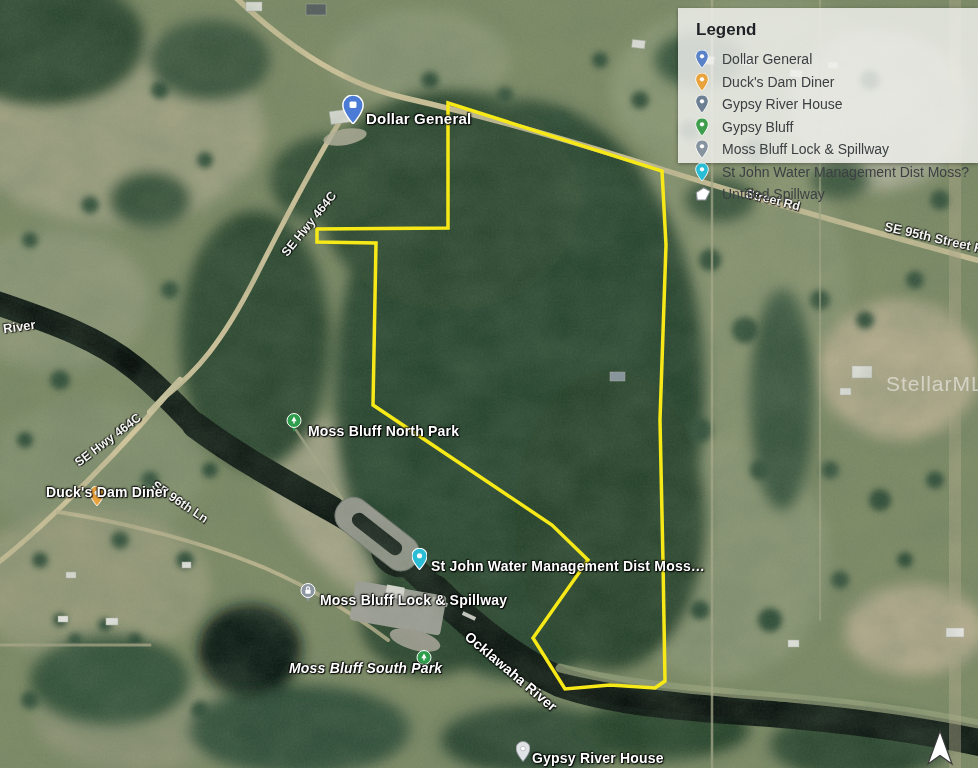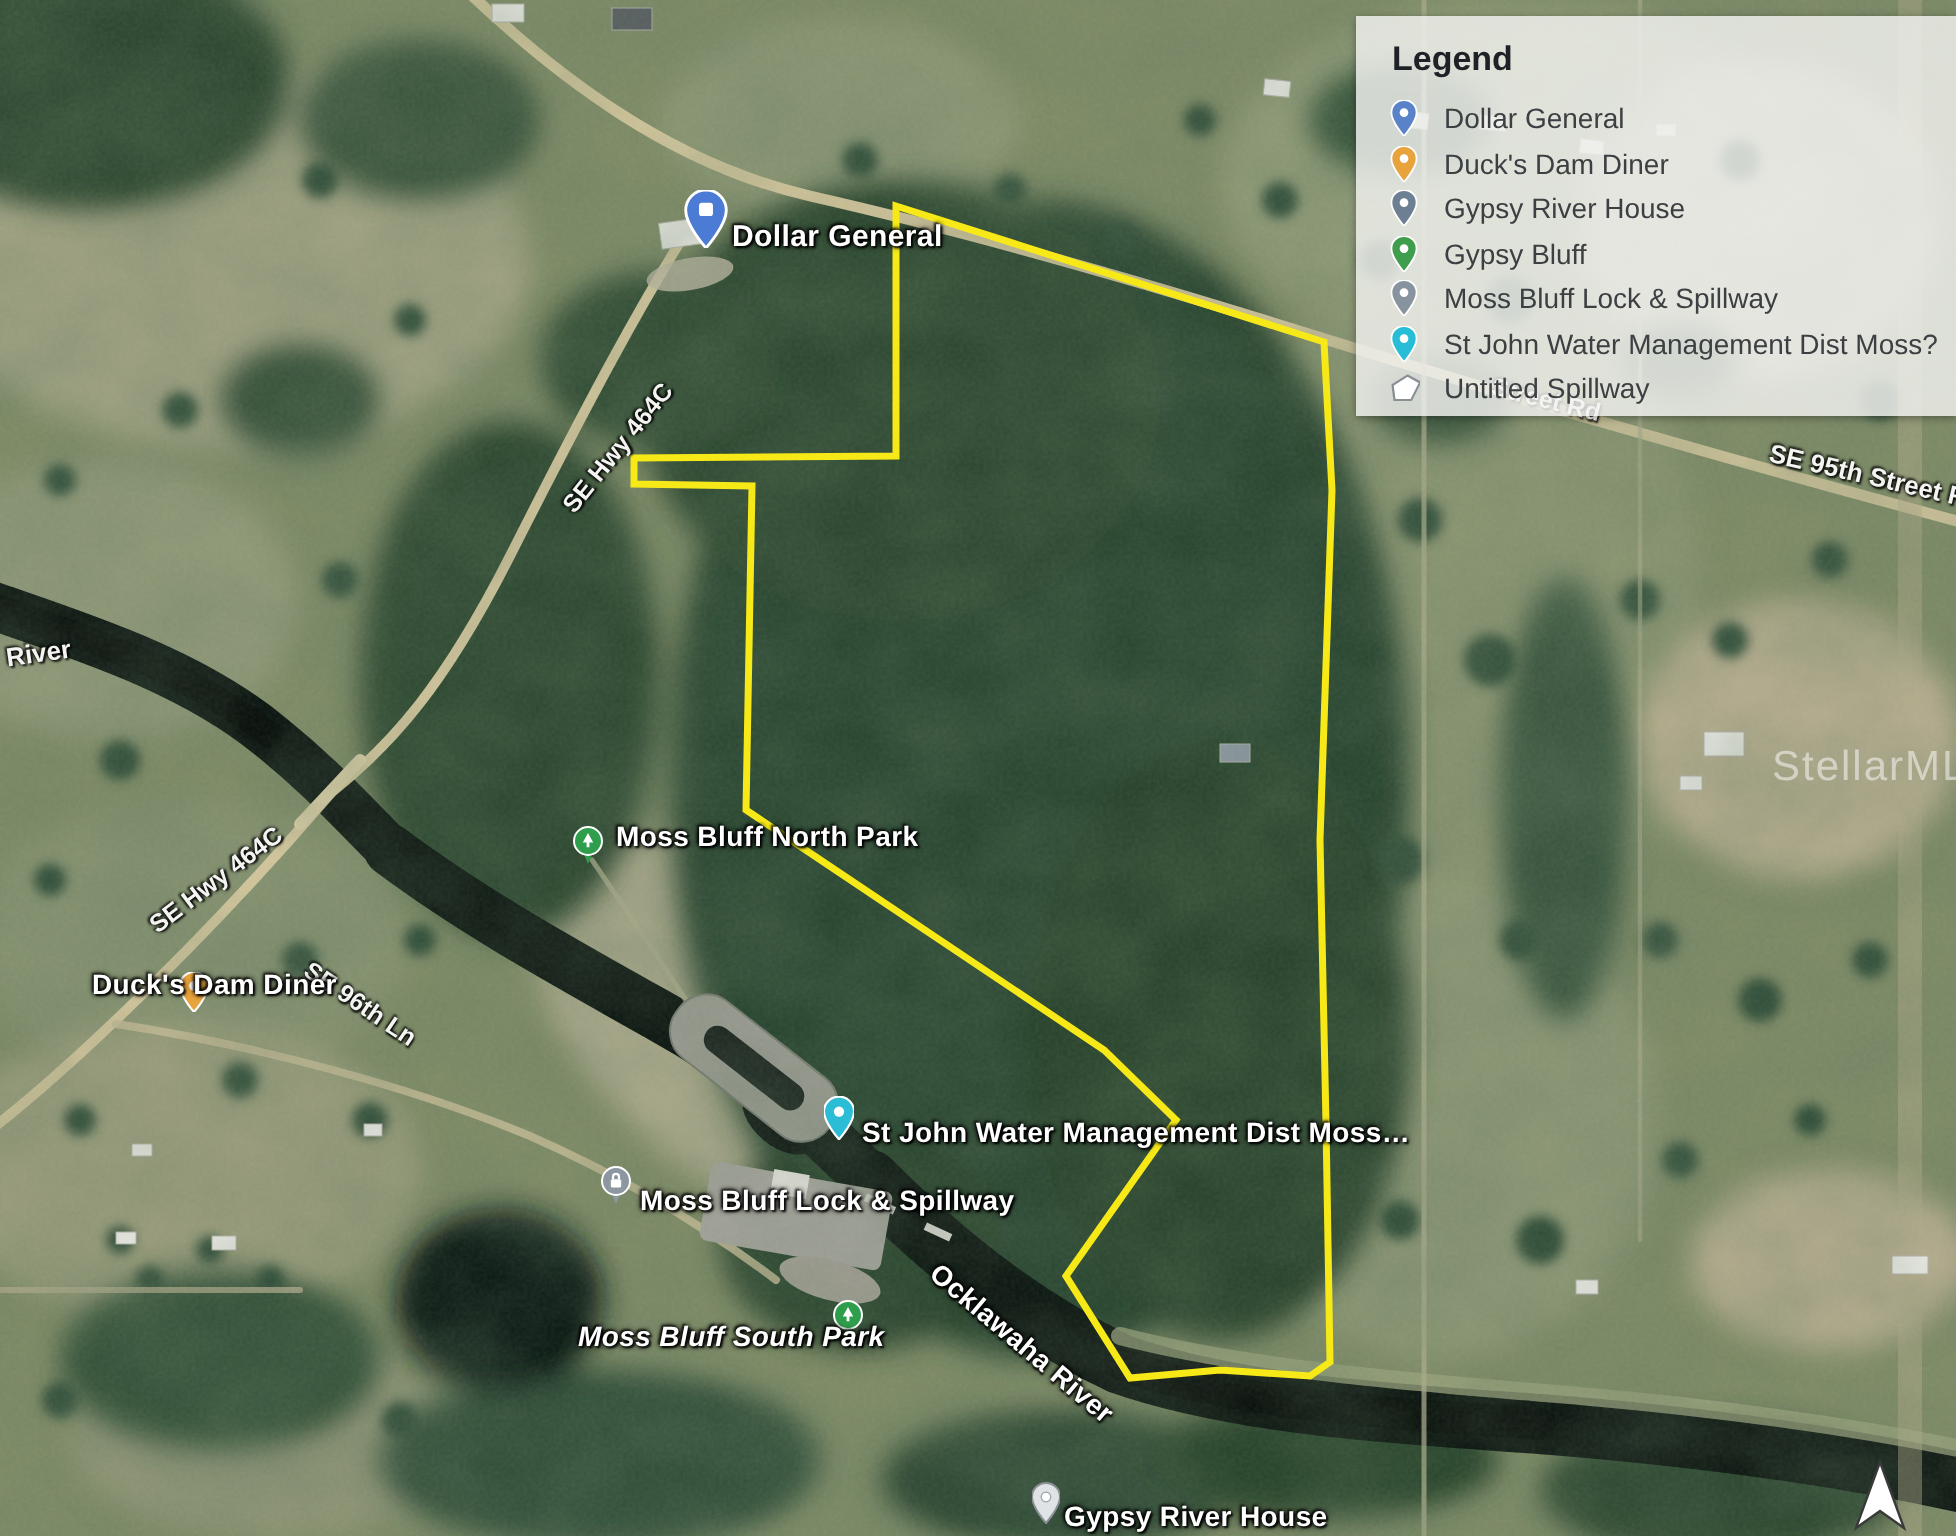--- a/index.html
+++ b/index.html
@@ -11,21 +11,21 @@
           white-space:nowrap;letter-spacing:.2px;
           text-shadow:0 0 2px #000,0 0 3px #000,1px 1px 1px rgba(0,0,0,.85),-1px -1px 1px rgba(0,0,0,.6);}
   .rlabel{position:absolute;z-index:3;color:#f4f4f2;font-size:12.5px;font-weight:bold;
           white-space:nowrap;text-align:center;
           text-shadow:0 0 2px #000,1px 1px 1px rgba(0,0,0,.8),-1px -1px 1px rgba(0,0,0,.6);}
   .under-legend{z-index:2;}
   .watermark{position:absolute;z-index:4;color:rgba(255,255,255,.5);font-size:21px;
              letter-spacing:1px;text-shadow:none;font-weight:normal;}
   .pin{position:absolute;z-index:3;}
   
-  .legend{position:absolute;z-index:6;left:678px;top:8px;width:300px;height:200px;
+  .legend{position:absolute;z-index:6;left:678px;top:8px;width:300px;height:155px;
           background:rgba(243,243,240,.82);box-shadow:0 1px 4px rgba(0,0,0,.35);
           padding:10px 0 0 16px;box-sizing:border-box;}
   .legend-title{font-size:17px;font-weight:bold;color:#1e2126;margin:2px 0 8px 2px;}
   .lrow{display:flex;align-items:center;gap:12px;height:22.5px;cursor:pointer;}
   .lrow span{font-size:14px;color:#3c4043;}
   .licon{width:16px;display:flex;justify-content:center;}
   .narrow{position:absolute;z-index:6;left:922px;top:729px;}
 </style>
 </head>
 <body>
@@ -228,21 +228,21 @@
     <rect x="5.4" y="6.6" width="5.2" height="4.2" rx=".8" fill="#fff"></rect>
     <path d="M6.5 6.6 V5.4 a1.5 1.5 0 0 1 3 0 V6.6" fill="none" stroke="#fff" stroke-width="1.1"></path>
   </svg>
 
   <div class="mlabel" style="left:366px;top:110px;font-size:15px;">Dollar General</div>
   <div class="rlabel" style="left:259px;top:217px;width:100px;transform:rotate(-51deg);">SE Hwy 464C</div>
   <div class="rlabel" style="left:58px;top:433px;width:100px;transform:rotate(-37deg);">SE Hwy 464C</div>
   <div class="rlabel" style="left:3px;top:319px;transform:rotate(-8deg);font-size:13px;">River</div>
   <div class="rlabel under-legend" style="left:733px;top:193px;width:80px;transform:rotate(14deg);">Street Rd</div>
   <div class="rlabel" style="left:868px;top:231px;width:140px;transform:rotate(13deg);font-size:13px;">SE 95th Street Rd</div>
-  <div class="mlabel" style="left:308px;top:410px;text-align:center;">Moss Bluff North Park</div>
+  <div class="mlabel" style="left:308px;top:423px;text-align:center;">Moss Bluff North Park</div>
   <div class="mlabel" style="left:46px;top:484px;">Duck's Dam Diner</div>
   <div class="rlabel" style="left:140px;top:495px;width:80px;transform:rotate(34deg);">SE 96th Ln</div>
   <div class="mlabel" style="left:431px;top:558px;">St John Water Management Dist Moss…</div>
   <div class="mlabel" style="left:320px;top:592px;">Moss Bluff Lock &amp; Spillway</div>
   <div class="mlabel" style="left:289px;top:660px;font-style:italic;">Moss Bluff South Park</div>
   <div class="mlabel" style="left:453px;top:665px;width:120px;transform:rotate(40deg);font-size:14px;">Ocklawaha River</div>
   <div class="mlabel" style="left:532px;top:750px;">Gypsy River House</div>
   <div class="watermark" style="left:886px;top:372px;">StellarMLS</div>
 
   <div class="legend">

